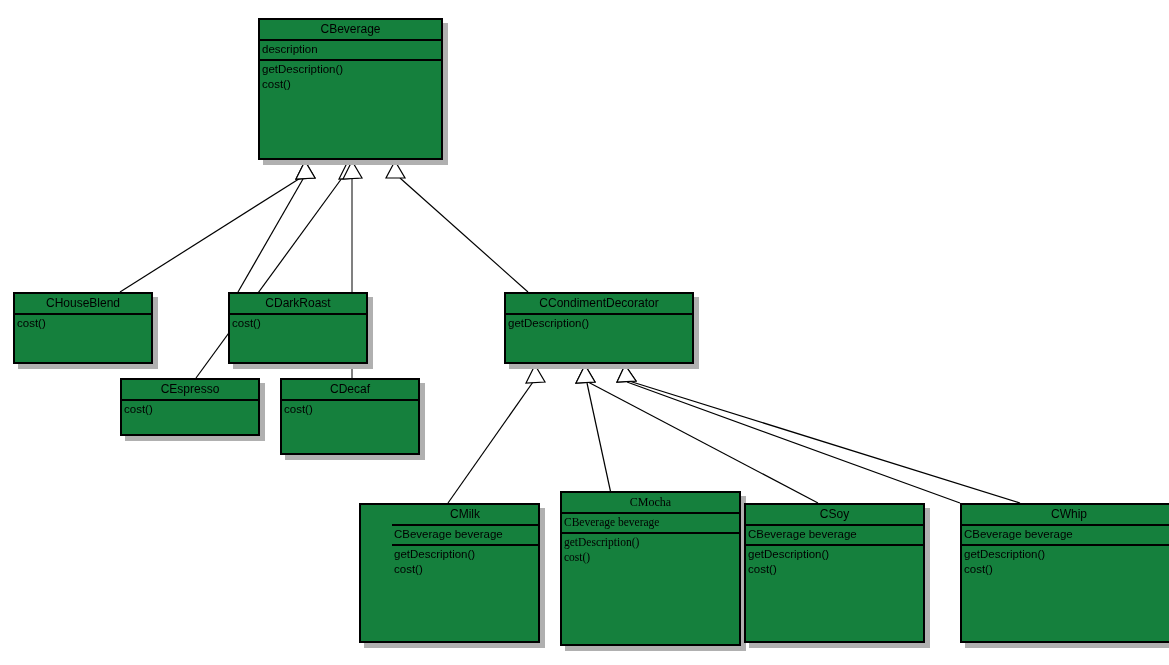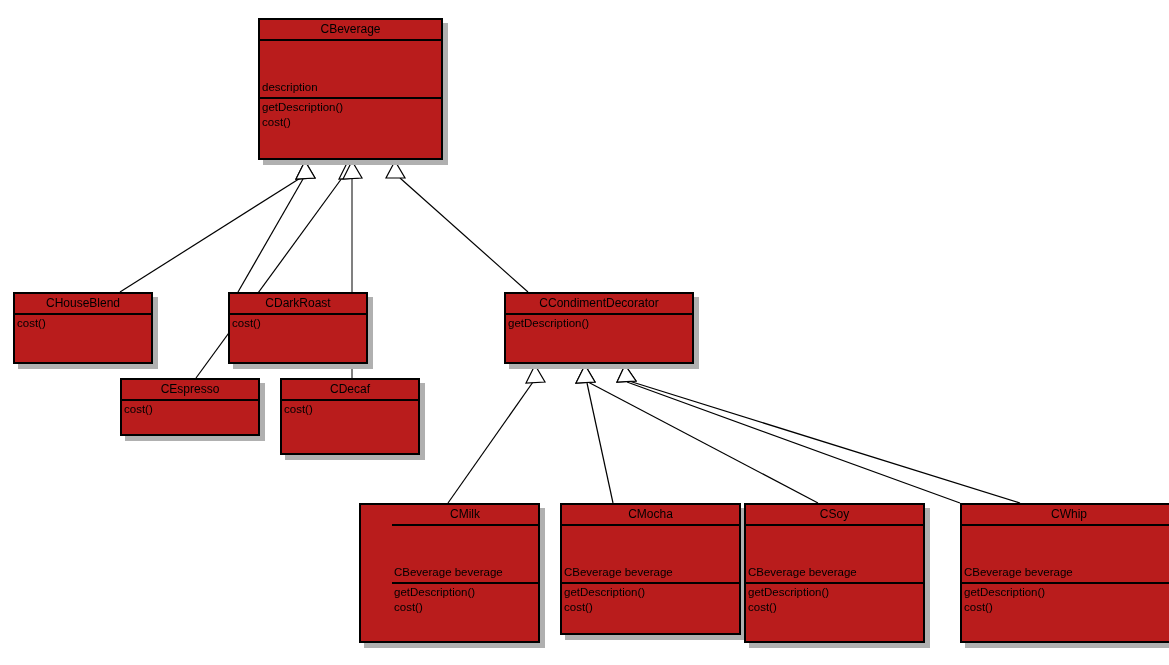--- a/index.html
+++ b/index.html
@@ -20,40 +20,39 @@
     position: absolute;
     left: 0;
     top: 0;
     width: 1169px;
     height: 665px;
     pointer-events: none;
   }
   .uml-class {
     position: absolute;
     box-sizing: border-box;
-    background: #b91c1c;
+    background: #15803d;
     border: 2px solid #000000;
     box-shadow: 5px 5px 0 0 #b0b0b0;
     z-index: 5;
   }
   .cls-name {
     text-align: center;
     font-size: 12px;
     color: #000000;
     line-height: 14px;
     padding: 2px 3px 3px 3px;
     border-bottom: 2px solid #000000;
     white-space: nowrap;
     overflow: hidden;
   }
   .cls-attrs {
     border-bottom: 2px solid #000000;
     padding: 1px 2px 2px 2px;
     min-height: 14px;
-    margin-top: 38px;
   }
   .cls-ops {
     padding: 1px 2px 2px 2px;
   }
   .member {
     font-size: 11.5px;
     line-height: 15px;
     color: #000000;
     white-space: nowrap;
     overflow: hidden;
@@ -168,21 +167,21 @@
     <div class="cls-name">CMilk</div>
     <div class="cls-attrs">
       <div class="member">CBeverage beverage</div>
     </div>
     <div class="cls-ops">
       <div class="member">getDescription()</div>
       <div class="member">cost()</div>
     </div>
   </div>
 
-  <div class="uml-class" style="left:560px; top:503px; width:181px; height:132px;">
+  <div class="uml-class" style="left:560px; top:491px; width:181px; height:155px;font-family:Liberation Serif, serif;">
     <div class="cls-name">CMocha</div>
     <div class="cls-attrs">
       <div class="member">CBeverage beverage</div>
     </div>
     <div class="cls-ops">
       <div class="member">getDescription()</div>
       <div class="member">cost()</div>
     </div>
   </div>
 

